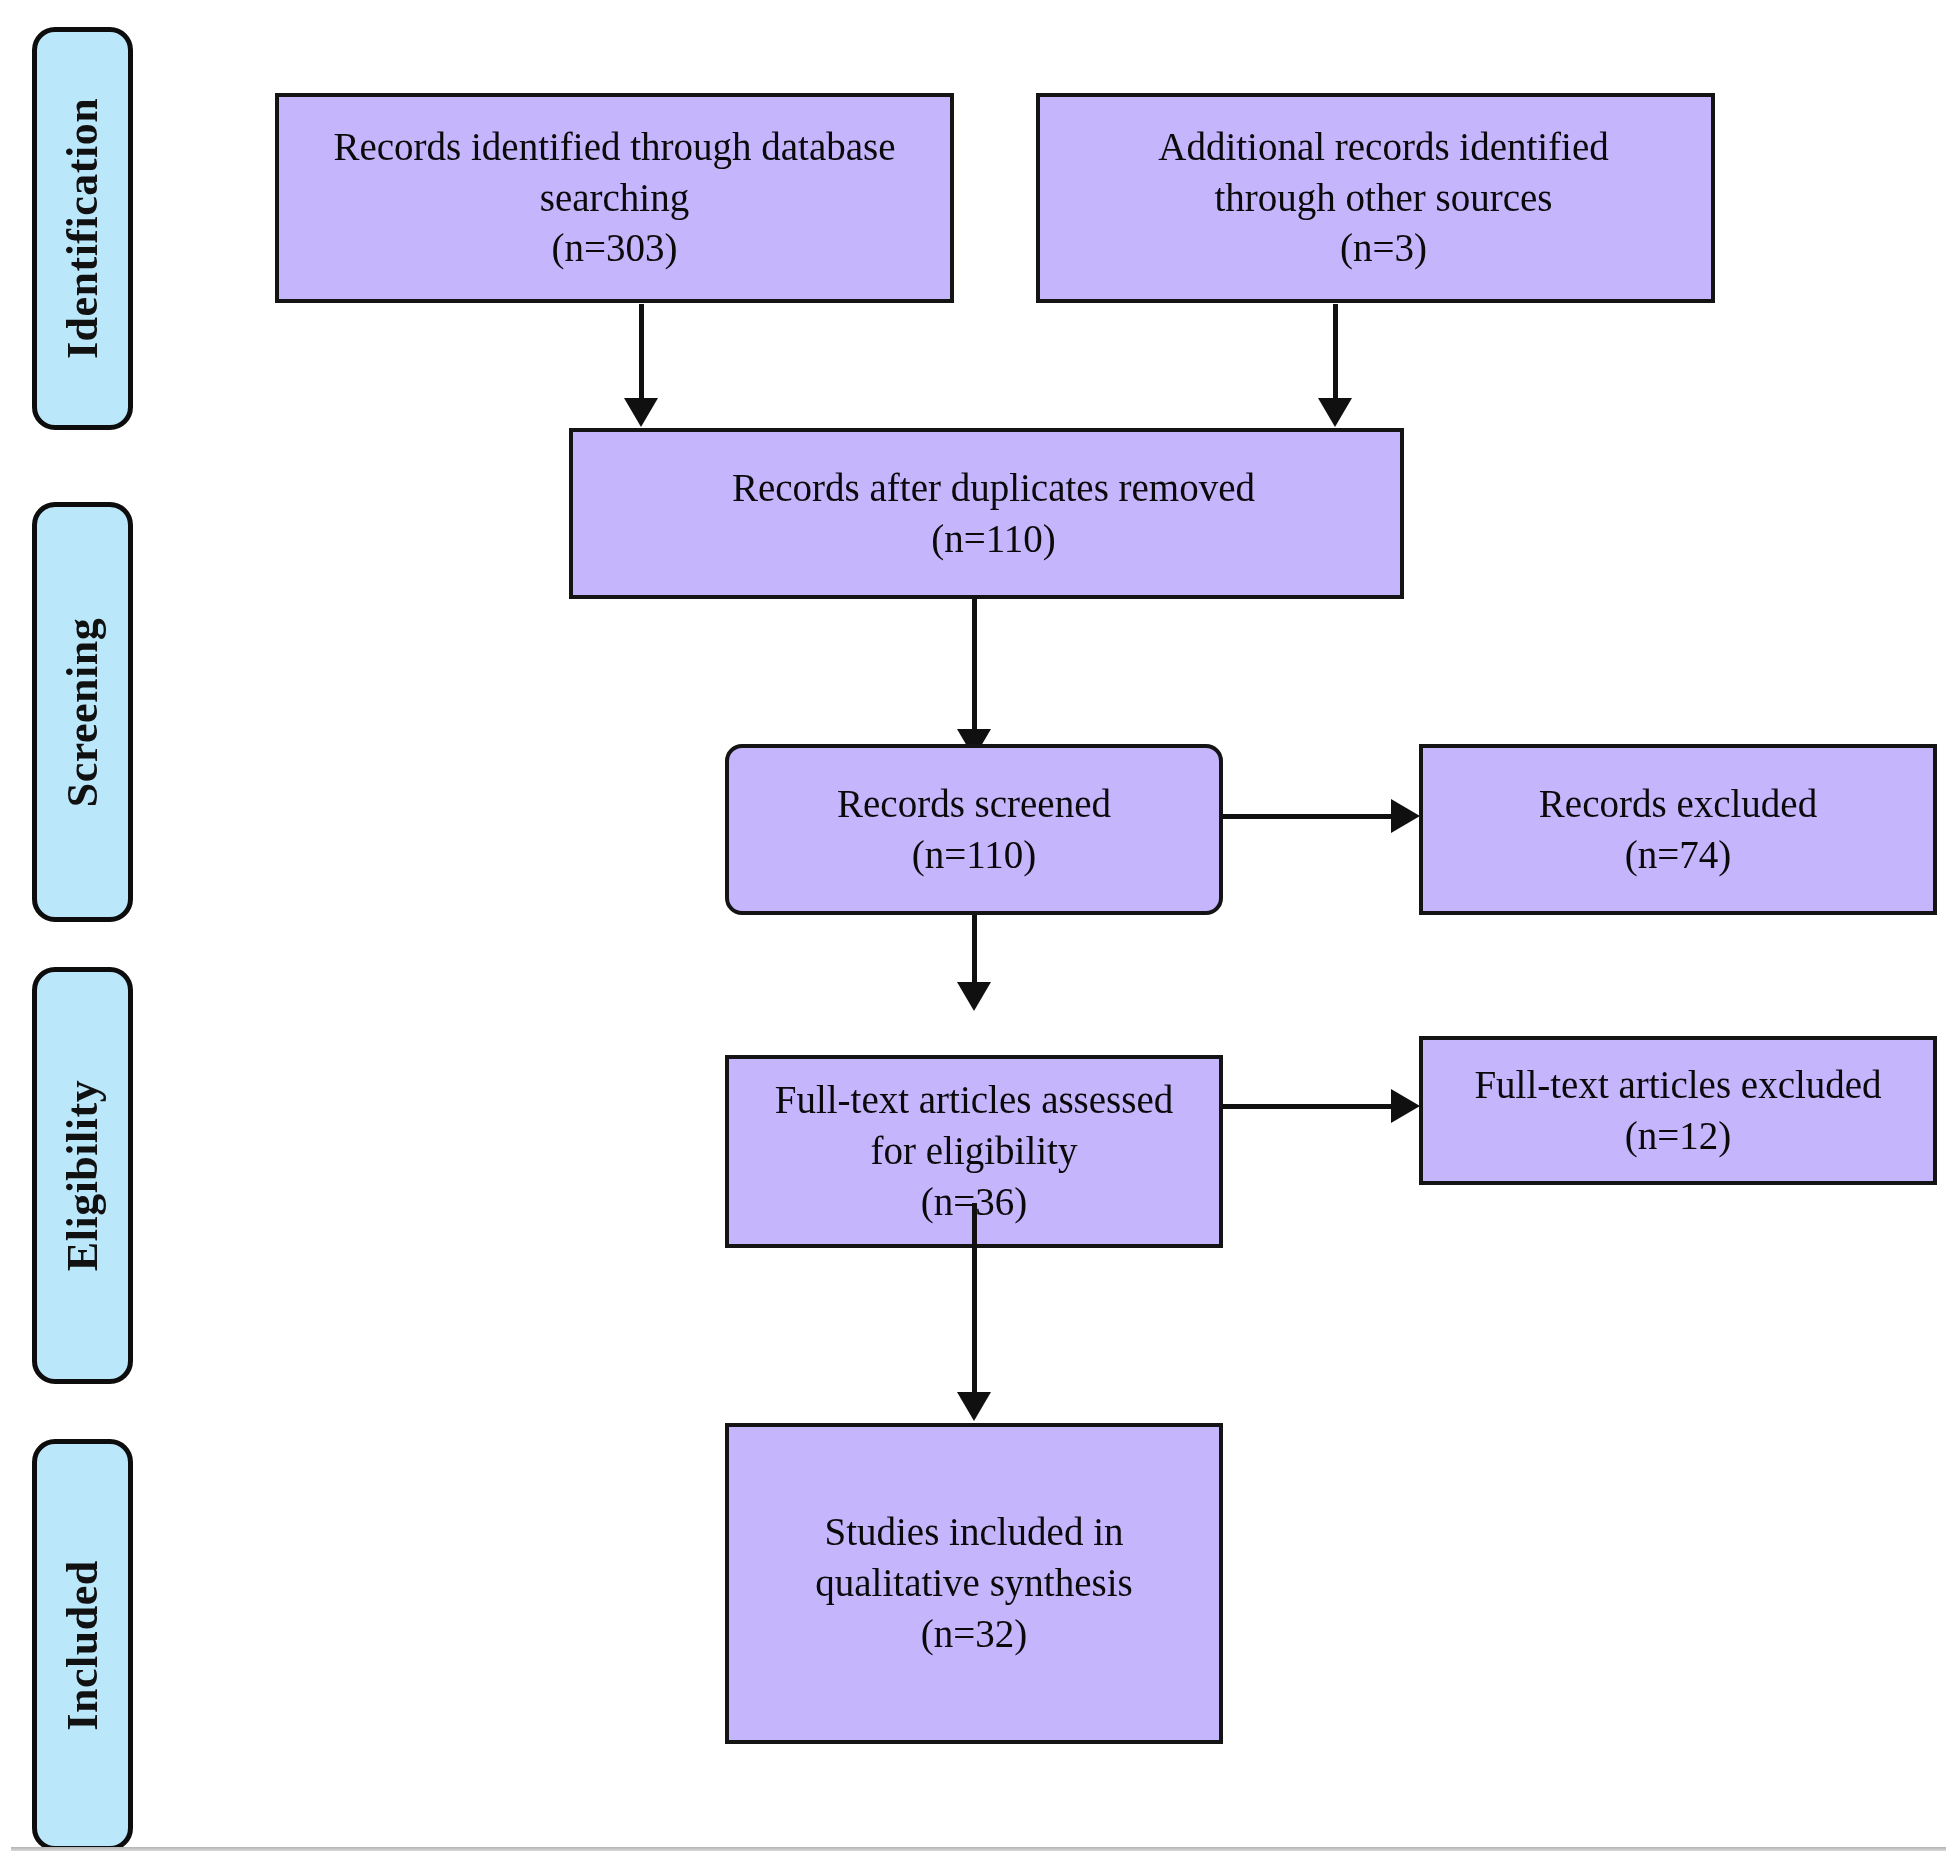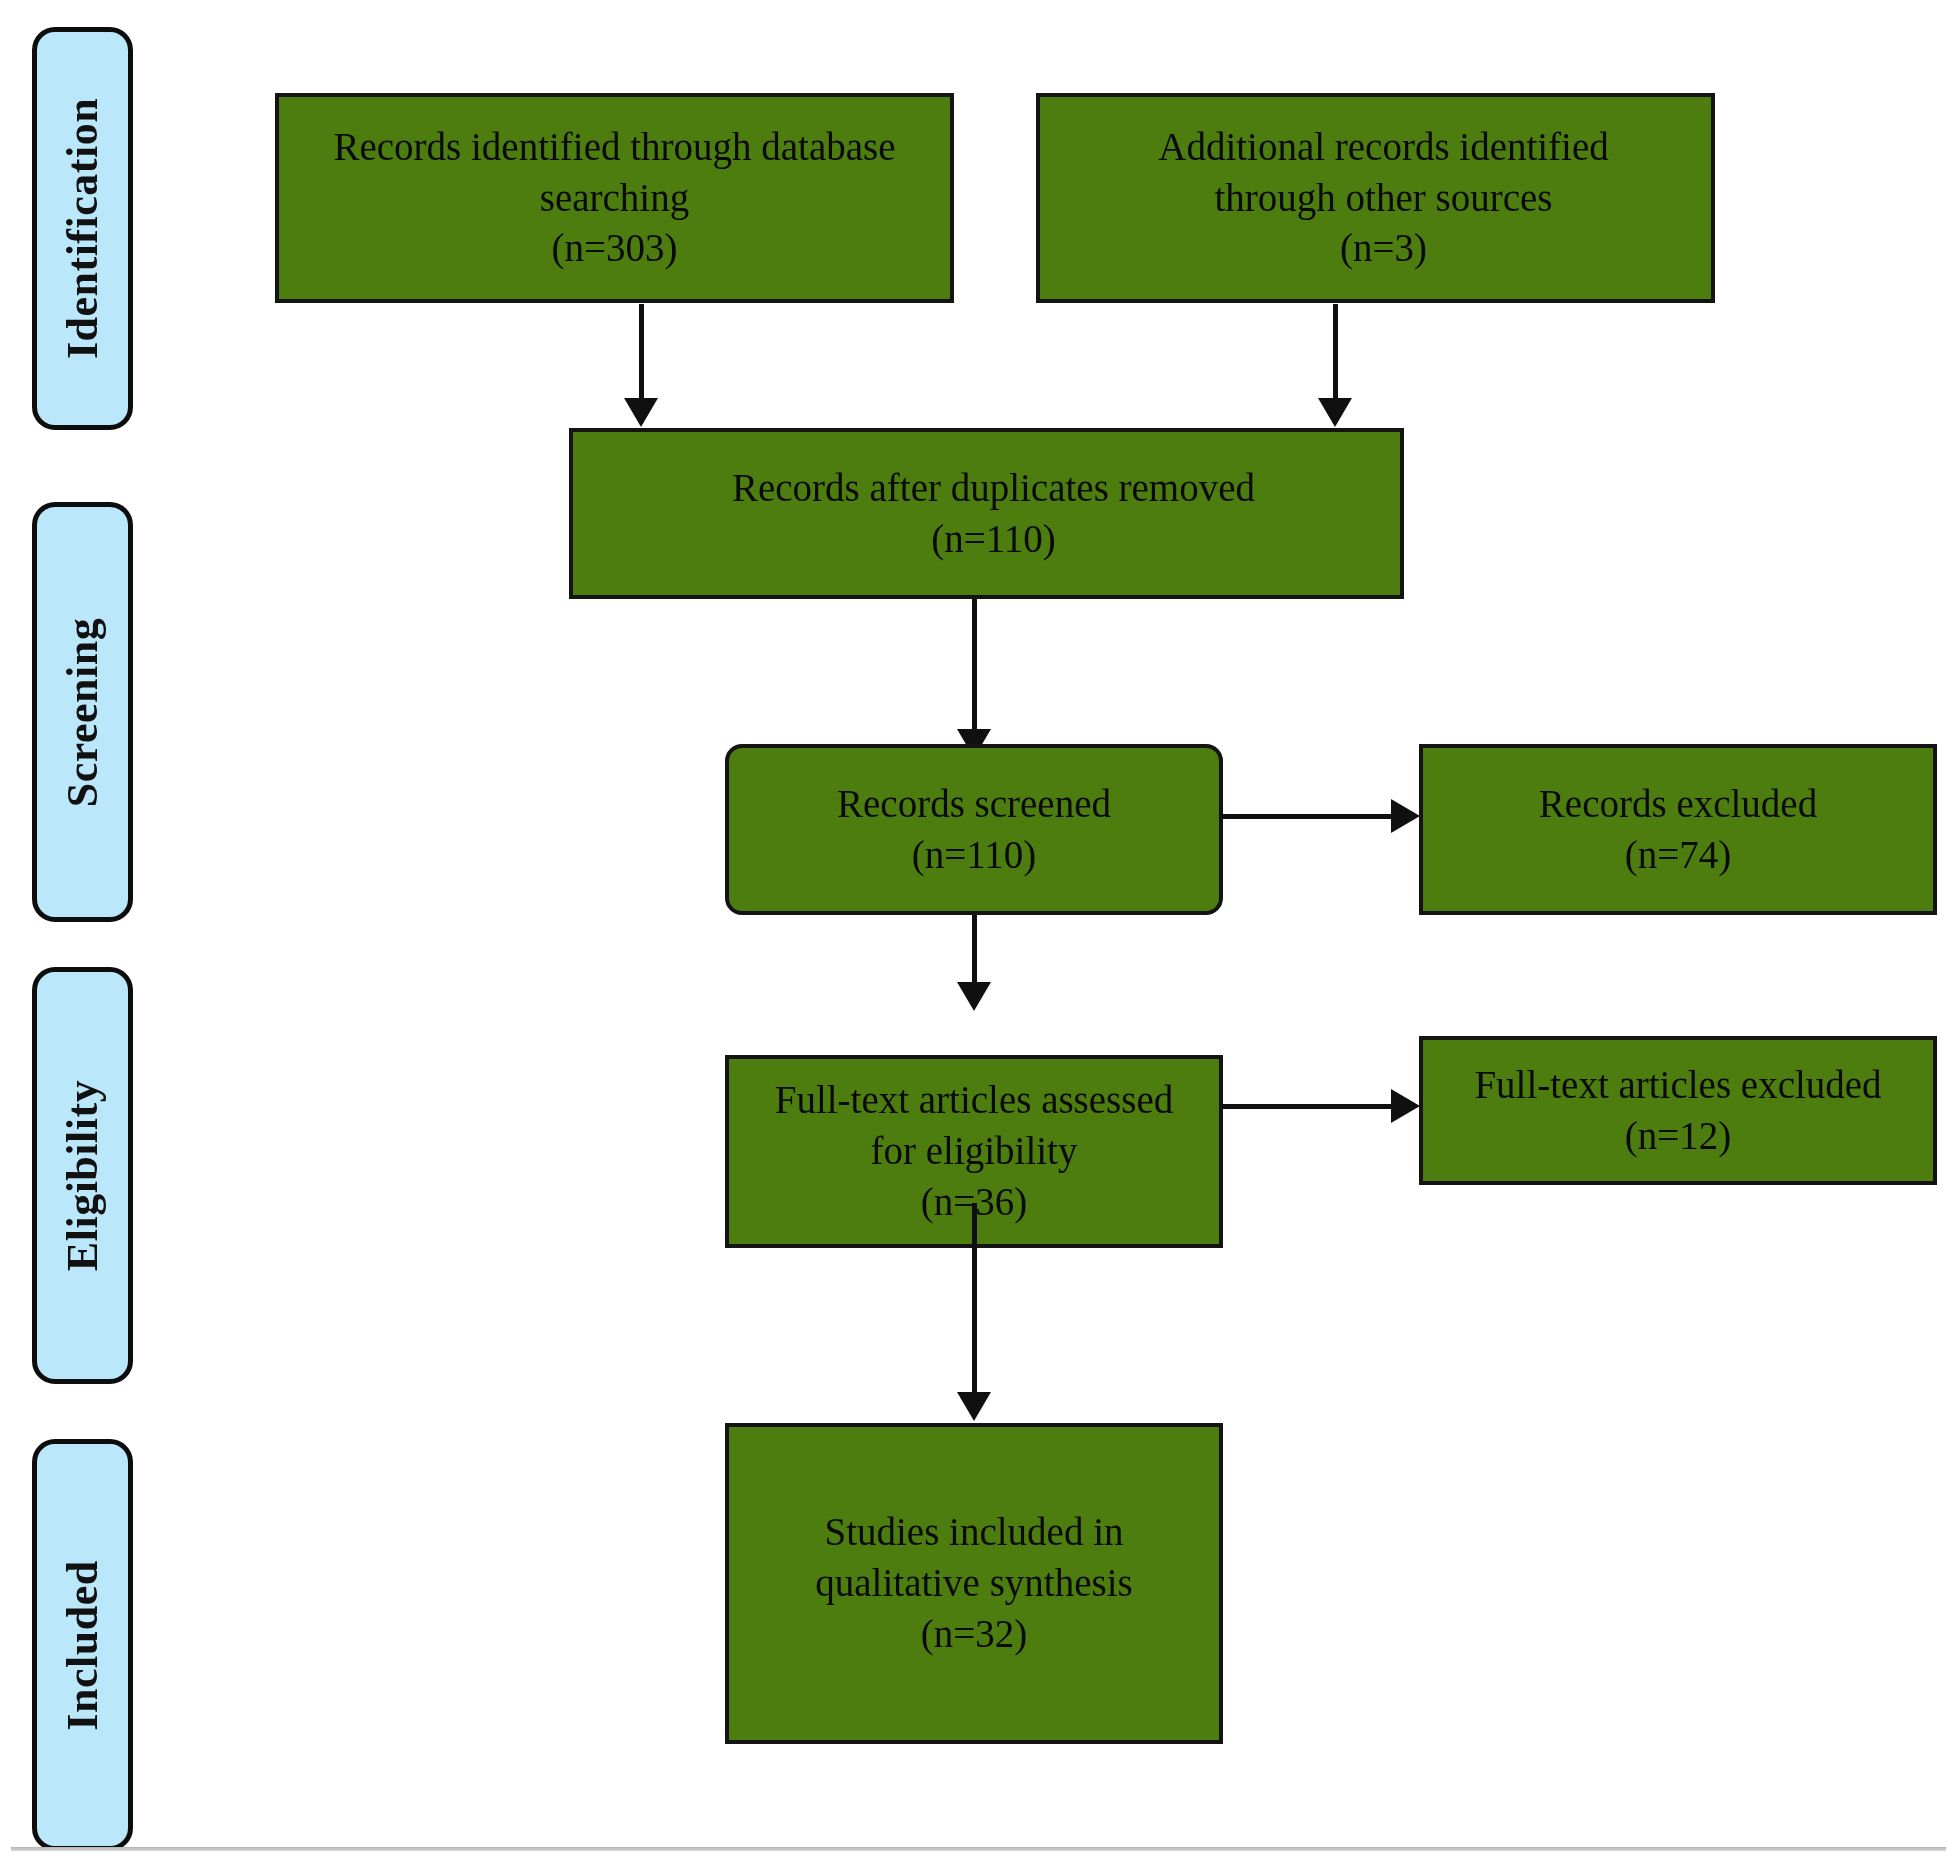--- a/index.html
+++ b/index.html
@@ -33,21 +33,21 @@
     font-weight: bold;
     font-size: 44px;
     letter-spacing: 0.5px;
     color: #111111;
     font-family: "Liberation Serif", "DejaVu Serif", serif;
   }
 
   
   .node {
     position: absolute;
-    background: #4d7c0f;
+    background: #c4b5fd;
     border: 4.7px solid #141414;
     box-sizing: border-box;
     display: flex;
     align-items: center;
     justify-content: center;
     text-align: center;
   }
   .node-text {
     font-size: 39px;
     line-height: 1.30;

